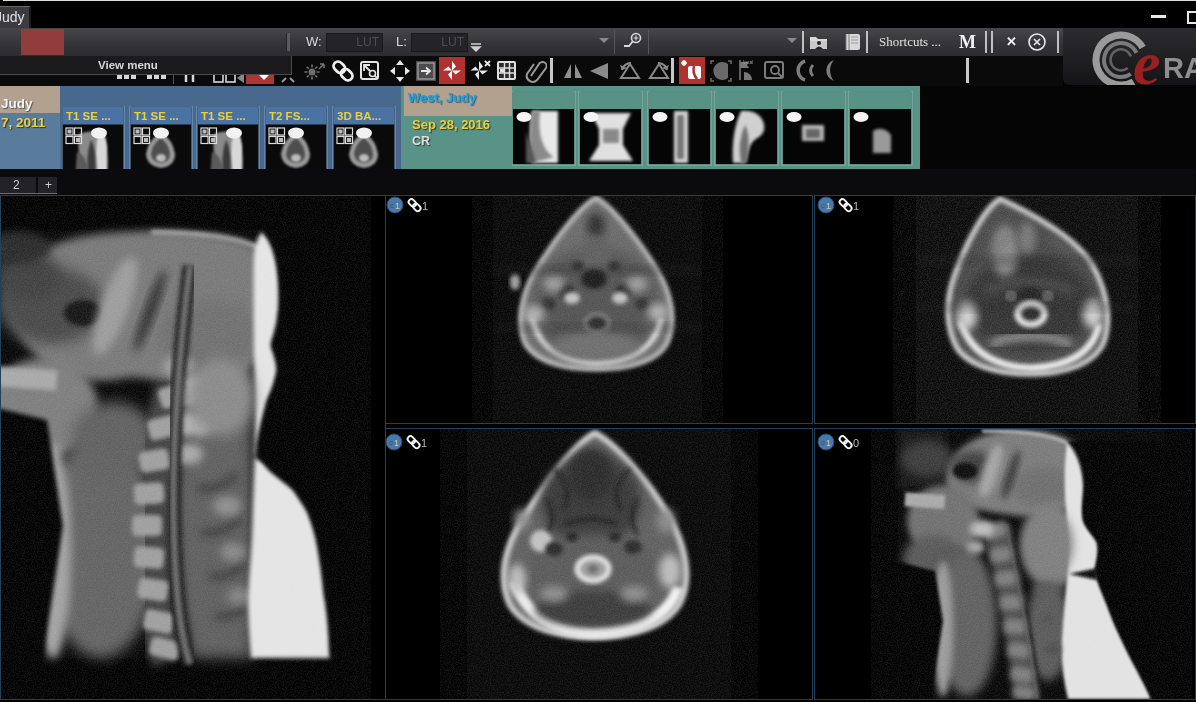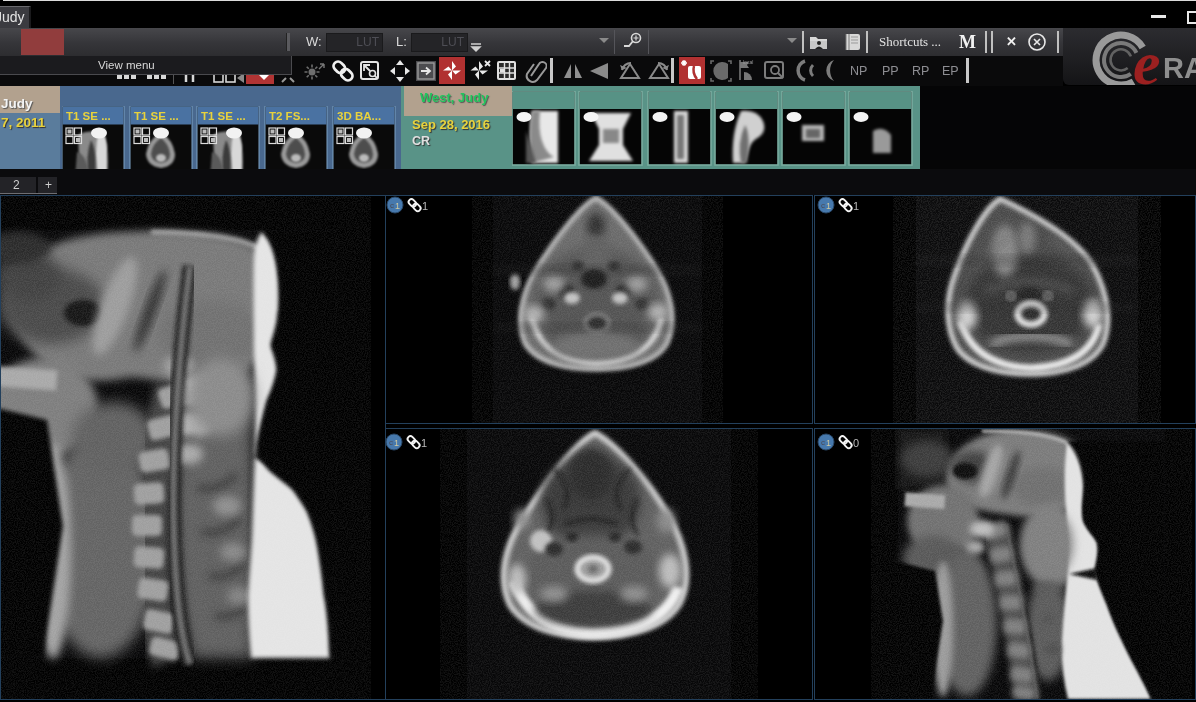--- a/index.html
+++ b/index.html
@@ -219,30 +219,24 @@
   </svg>
 
   <svg class="abs" style="left:793px;top:59px;" width="24" height="23">
     <path d="M12 2 A10 10 0 0 0 12 21" fill="none" stroke="#7c7c7c" stroke-width="3.5"></path>
     <path d="M20 6 A7.5 7.5 0 0 0 20 17" fill="none" stroke="#7c7c7c" stroke-width="3"></path>
   </svg>
 
   <svg class="abs" style="left:820px;top:59px;" width="22" height="23">
     <path d="M14 1 A11 11 0 0 0 14 22 A16 16 0 0 1 14 1" fill="#7c7c7c"></path>
   </svg>
-  <div class="abs" style="left:0;top:56px;width:1000px;height:30px;color:#8e8e93;font-size:12.5px;line-height:30px;pointer-events:none;">
-    <span class="abs" style="left:850px;">NP</span>
-    <span class="abs" style="left:882px;">PP</span>
-    <span class="abs" style="left:912px;">RP</span>
-    <span class="abs" style="left:942px;">EP</span>
-  </div>
   <div class="abs" style="left:966px;top:58px;width:3px;height:25px;background:#c8c8c8;"></div>
 
   <div class="abs" style="left:0;top:56px;width:291px;height:18px;background:#1b1b1e;border-right:1px solid #4a4a4e;border-bottom:1px solid #4a4a4e;color:#d8d8d8;font-size:11.5px;line-height:18px;">
-    <span style="position:absolute;left:98px;">View menu</span>
+    <span style="position:absolute;left:98px;font-weight:bold;">View menu</span>
   </div>
 
   <div id="strip" class="abs" style="left:0;top:86px;width:1196px;height:83px;background:#050506;">
 
     <div class="abs" style="left:0;top:0;width:60px;height:83px;background:#5a7c9c;"></div>
     <div class="abs" style="left:0;top:0;width:60px;height:27px;background:#b2a18e;"></div>
     <div class="abs" style="left:1px;top:10px;color:#f4f4f4;font-size:13.5px;font-weight:bold;text-shadow:1px 1px 1px #555;">Judy</div>
     <div class="abs" style="left:1px;top:29px;color:#e8d23c;font-size:13.5px;font-weight:bold;text-shadow:1px 1px 1px #333;">7, 2011</div>
 
     <div class="abs" style="left:60px;top:0;width:341px;height:83px;background:#49688e;"></div>
@@ -317,21 +311,21 @@
           <text x="4" y="14" font-size="11.5" font-weight="bold" fill="#e8d23c">3D BA...</text>
           <use href="#axmini" x="0" y="16"></use>
           <ellipse cx="31" cy="27" rx="8" ry="5.5" fill="#f2f2f2"></ellipse>
           <use href="#chk" x="4" y="22"></use>
         </g>
       </svg>
     </div>
 
     <div class="abs" style="left:401px;top:0;width:519px;height:83px;background:#599387;"></div>
     <div class="abs" style="left:404px;top:0;width:108px;height:30px;background:#b2a18e;"></div>
-    <div class="abs" style="left:420px;top:4px;color:#22c55e;font-size:13px;font-weight:bold;text-shadow:1px 1px 1px #555;">West, Judy</div>
+    <div class="abs" style="left:408px;top:4px;color:#0ea5e9;font-size:13px;font-weight:bold;text-shadow:1px 1px 1px #555;">West, Judy</div>
     <div class="abs" style="left:412px;top:31px;color:#e8d23c;font-size:13px;font-weight:bold;text-shadow:1px 1px 1px #333;">Sep 28, 2016</div>
     <div class="abs" style="left:412px;top:48px;color:#e0e0e0;font-size:12.5px;font-weight:bold;text-shadow:1px 1px 1px #333;">CR</div>
 
     <div class="abs" style="left:512px;top:5px;">
       <svg width="405" height="76">
         <defs>
           <filter id="xb" x="-30%" y="-30%" width="160%" height="160%">
               <feGaussianBlur stdDeviation="1.5"></feGaussianBlur>
             </filter>
         </defs>

